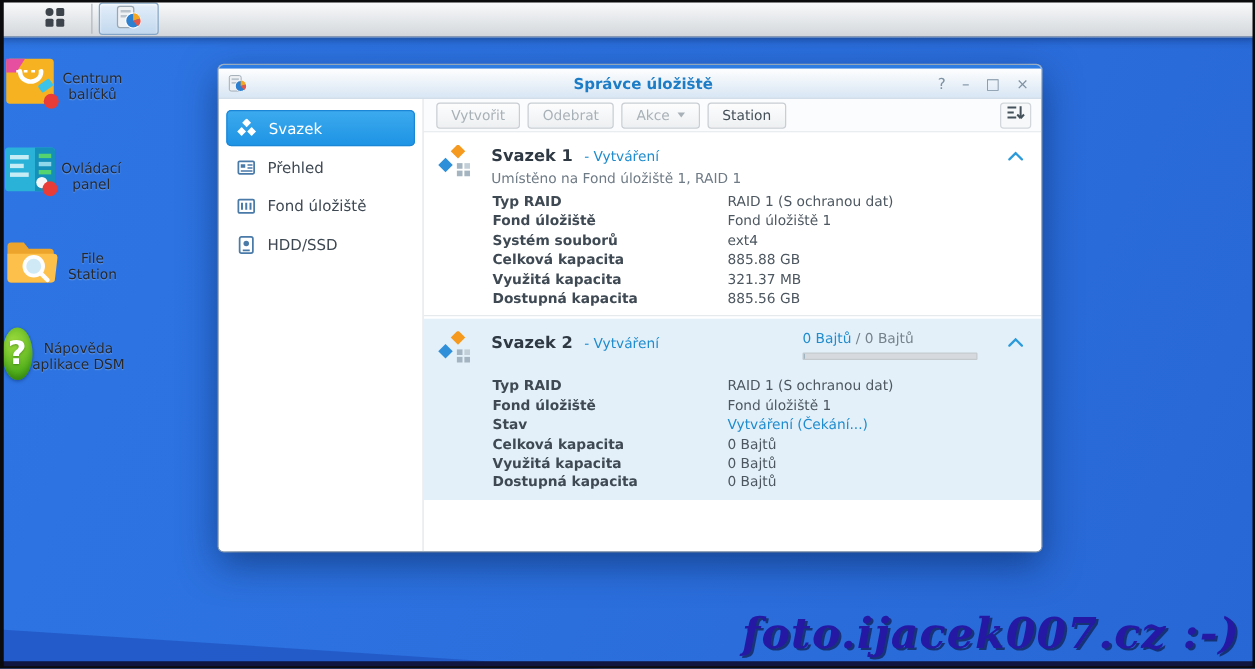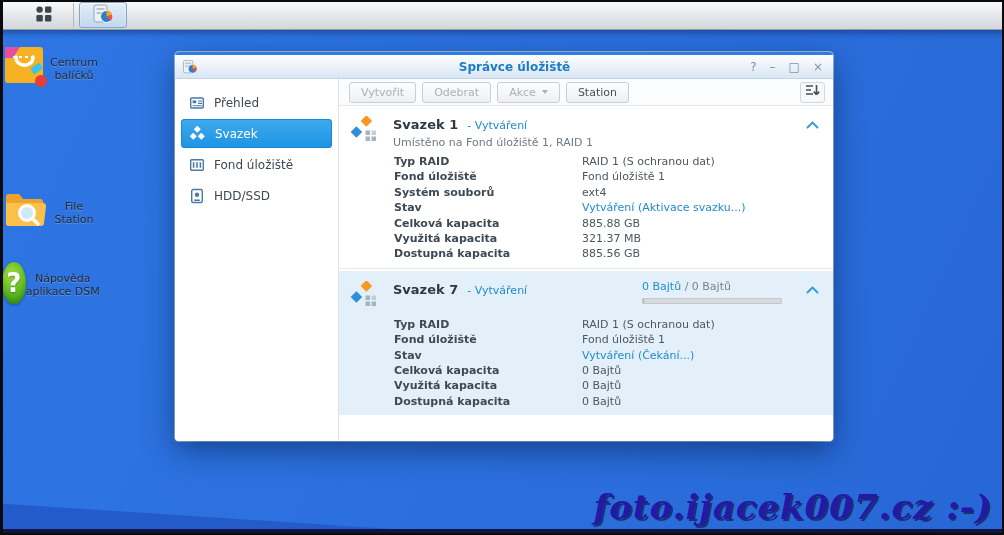--- a/index.html
+++ b/index.html
@@ -135,20 +135,39 @@
           <path d="M3 5h15l-7 11H3z" fill="#e64fa0"></path>
           <rect x="29" y="23" width="11" height="7" rx="1.5" transform="rotate(-35 34.5 26.5)" fill="#3cc3ea"></rect>
           <path d="M14 15c0 11 17 11 17 0" stroke="#fff" stroke-width="3.5" fill="none" stroke-linecap="round"></path>
           <path d="M11 15h23" stroke="#fff" stroke-width="2" stroke-dasharray="3 3"></path>
           <circle cx="39" cy="39" r="6" fill="#e73c37"></circle>
         </svg>
     </span>
     <div class="lbl">Centrum balíčků</div>
   </div>
 
+  <div class="dicon d2">
+    <span>
+      <svg width="44" height="42" viewBox="0 0 44 42">
+          <rect x="2" y="2" width="40" height="35" rx="3" fill="#2ab2d9"></rect>
+          <path d="M26 2h13a3 3 0 013 3v29a3 3 0 01-3 3H26z" fill="#1590ba"></path>
+          <g fill="#c6ecf6">
+            <rect x="6" y="8" width="15" height="3.5"></rect>
+            <rect x="6" y="15" width="11" height="3.5"></rect>
+            <rect x="6" y="22" width="15" height="3.5"></rect>
+          </g>
+          <rect x="29" y="7" width="10" height="3.5" fill="#55d36e"></rect>
+          <rect x="29" y="13.5" width="10" height="3.5" fill="#8fd7ea"></rect>
+          <rect x="29" y="20" width="10" height="3.5" fill="#55d36e"></rect>
+          <circle cx="31.5" cy="30" r="4.5" fill="#f2f6f8"></circle>
+          <circle cx="38" cy="35" r="6" fill="#e73c37"></circle>
+        </svg>
+    </span>
+    <div class="lbl">Ovládací panel</div>
+  </div>
 
   <div class="dicon d3">
     <span>
       <svg width="46" height="42" viewBox="0 0 46 42">
           <path d="M4 9a3 3 0 013-3h10l4 5h17a3 3 0 013 3v21a3 3 0 01-3 3H7a3 3 0 01-3-3z" fill="#eda42c"></path>
           <path d="M4 15h37a3 3 0 013 3l-2 17a3 3 0 01-3 3H7a3 3 0 01-3-3z" fill="#fdc04a"></path>
           <circle cx="25" cy="25" r="7.5" fill="#cfeaf6" stroke="#fdfdfd" stroke-width="3"></circle>
           <path d="M30.5 30.5l5.5 5.5" stroke="#fdfdfd" stroke-width="3.5" stroke-linecap="round"></path>
         </svg>
     </span>
@@ -180,41 +199,41 @@
         <span>?</span>
         <span>–</span>
         <span>□</span>
         <span>×</span>
       </span>
     </div>
 
     <div class="win-body">
 
       <div class="sidebar">
-        <div class="side-item">
-          <span class="sicon">
-            <svg width="16" height="16" viewBox="0 0 16 16">
-                <rect x="1.7" y="3" width="12.6" height="10" rx="1" fill="none" stroke="currentColor" stroke-width="1.4"></rect>
-                <rect x="3.6" y="5.4" width="3.6" height="2.8" fill="currentColor"></rect>
-                <path d="M9 6h4M9 8.4h4M3.6 10.8h9.4" stroke="currentColor" stroke-width="1.1" fill="none"></path>
-              </svg>
-          </span>
-          <span>Přehled</span>
-        </div>
         <div class="side-item selected">
           <span class="sicon">
             <svg width="17" height="16" viewBox="0 0 17 16">
                 <g fill="currentColor">
                   <rect x="5.8" y="0.7" width="5" height="5" transform="rotate(45 8.3 3.2)"></rect>
                   <rect x="1.8" y="7.7" width="5" height="5" transform="rotate(45 4.3 10.2)"></rect>
                   <rect x="9.8" y="7.7" width="5" height="5" transform="rotate(45 12.3 10.2)"></rect>
                 </g>
               </svg>
           </span>
           <span>Svazek</span>
+        </div>
+        <div class="side-item">
+          <span class="sicon">
+            <svg width="16" height="16" viewBox="0 0 16 16">
+                <rect x="1.7" y="3" width="12.6" height="10" rx="1" fill="none" stroke="currentColor" stroke-width="1.4"></rect>
+                <rect x="3.6" y="5.4" width="3.6" height="2.8" fill="currentColor"></rect>
+                <path d="M9 6h4M9 8.4h4M3.6 10.8h9.4" stroke="currentColor" stroke-width="1.1" fill="none"></path>
+              </svg>
+          </span>
+          <span>Přehled</span>
         </div>
         <div class="side-item">
           <span class="sicon">
             <svg width="16" height="16" viewBox="0 0 16 16">
                 <rect x="1.7" y="2.7" width="12.6" height="10.6" rx="1" fill="none" stroke="currentColor" stroke-width="1.4"></rect>
                 <path d="M4.6 5.2v5.6M8 5.2v5.6M11.4 5.2v5.6" stroke="currentColor" stroke-width="1.6"></path>
               </svg>
           </span>
           <span>Fond úložiště</span>
         </div>
@@ -275,21 +294,20 @@
               <span class="collapse">
                 <svg width="13" height="8" viewBox="0 0 13 8">
                     <path d="M1.5 6.5l5-5 5 5" fill="none" stroke="#2b9ada" stroke-width="1.8" stroke-linecap="round"></path>
                   </svg>
               </span>
             </div>
             <div class="vol-rows">
               <div class="vrow"><span class="vlabel">Typ RAID</span><span class="vvalue">RAID 1 (S ochranou dat)</span></div>
               <div class="vrow"><span class="vlabel">Fond úložiště</span><span class="vvalue">Fond úložiště 1</span></div>
               <div class="vrow"><span class="vlabel">Systém souborů</span><span class="vvalue">ext4</span></div>
-              <div class="vrow"><span class="vlabel">Stav</span><span class="vvalue accent">Vytváření (Aktivace svazku...)</span></div>
               <div class="vrow"><span class="vlabel">Celková kapacita</span><span class="vvalue">885.88 GB</span></div>
               <div class="vrow"><span class="vlabel">Využitá kapacita</span><span class="vvalue">321.37 MB</span></div>
               <div class="vrow"><span class="vlabel">Dostupná kapacita</span><span class="vvalue">885.56 GB</span></div>
             </div>
           </div>
 
           <div class="vol vol-2">
             <div class="vol-header">
               <span class="vol-cube">
                 <svg width="30" height="27" viewBox="0 0 30 27">
@@ -298,21 +316,21 @@
                     <g fill="#a4b4c0">
                       <rect x="16.5" y="14.5" width="4.5" height="4.5"></rect>
                       <rect x="22.5" y="14.5" width="4.5" height="4.5" fill="#c3cfd8"></rect>
                       <rect x="16.5" y="20.5" width="4.5" height="4.5"></rect>
                       <rect x="22.5" y="20.5" width="4.5" height="4.5"></rect>
                     </g>
                   </svg>
               </span>
               <div class="vol-titles">
                 <div>
-                  <span class="vol-name">Svazek 7</span>
+                  <span class="vol-name">Svazek 2</span>
                   <span class="vol-status">- Vytváření</span>
                 </div>
               </div>
               <div class="vol-usage">
                 <div class="usage-text">
                   <span class="used">0 Bajtů</span>
                   <span class="rest">/ 0 Bajtů</span>
                 </div>
                 <div class="pbar">
                     <div class="pfill"></div>

